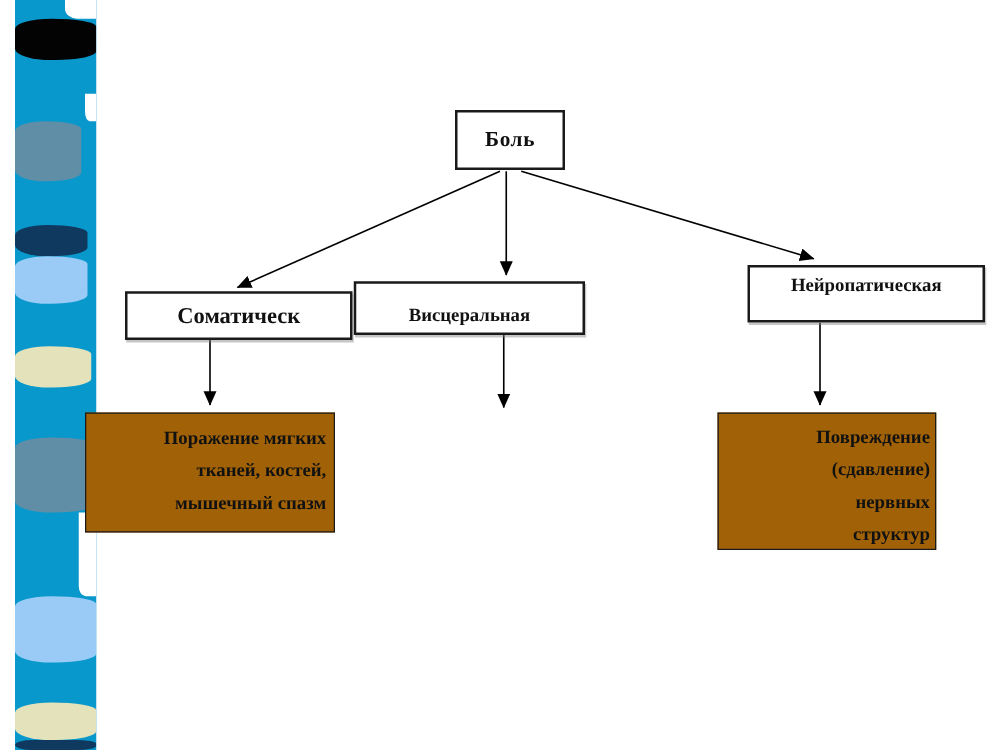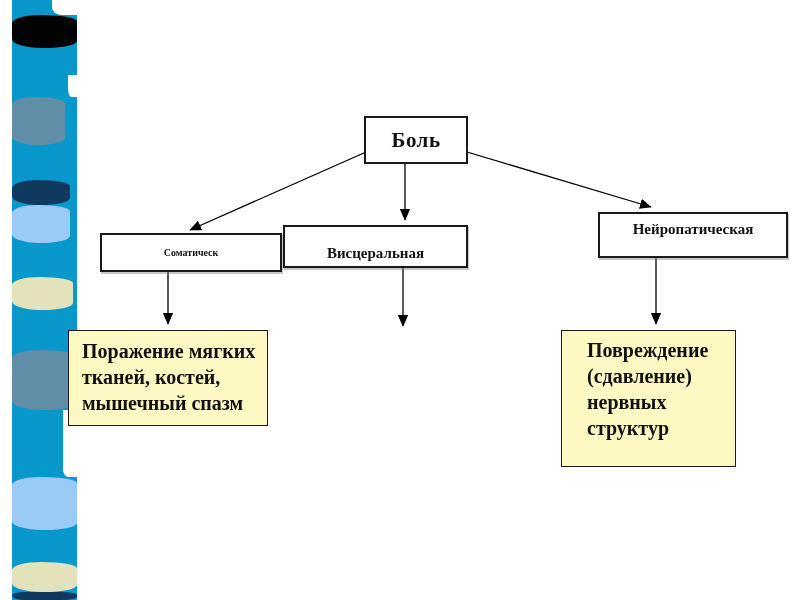--- a/index.html
+++ b/index.html
@@ -20,43 +20,43 @@
   .stripe-seg.notch{border-radius:0 0 0 40% / 0 0 0 8px;}
   
   .diagram{position:absolute;left:0;top:0;width:800px;height:600px;}
   .node{
     position:absolute;background:#ffffff;border:2px solid #1a1a1a;
     display:flex;justify-content:center;color:#111;
     font-weight:bold;box-sizing:border-box;
   }
   .node.shadowed{box-shadow:1px 2px 0 rgba(128,128,128,.45);}
   .node-root{
-    left:364px;top:88px;width:104px;height:48px;
-    align-items:center;font-size:21px;letter-spacing:.5px;margin-top:28px;
+    left:364px;top:88px;width:88px;height:48px;
+    align-items:center;font-size:17px;letter-spacing:.5px;
   }
   .node-somatic{
     left:100px;top:233px;width:182px;height:39px;
-    align-items:center;font-size:10px;
+    align-items:center;font-size:18px;
   }
   .node-visceral{
     left:283px;top:225px;width:185px;height:43px;
     align-items:flex-start;padding-top:18px;font-size:15px;
   }
   .node-neuro{
     left:556px;top:212px;width:190px;height:46px;
     align-items:flex-start;padding-top:7px;font-size:15px;margin-left:42px;
   }
   .desc{
-    position:absolute;background:#fef9c3;border:1.5px solid #1a1a1a;
-    color:#111;font-weight:bold;font-size:20px;line-height:26px;
-    white-space:pre-line;box-sizing:border-box;
+    position:absolute;background:#a16207;border:1.5px solid #1a1a1a;
+    color:#111;font-weight:bold;font-size:15px;line-height:26px;
+    white-space:pre-line;box-sizing:border-box;text-align:right;
   }
   .desc-somatic{left:68px;top:330px;width:200px;height:96px;padding:7px 6px 0 13px;}
   .desc-visceral{left:290px;top:332px;width:281px;height:133px;padding:4px 4px 0 27px;}
-  .desc-neuro{left:561px;top:330px;width:175px;height:137px;padding:6px 4px 0 25px;font-family:Liberation Serif, serif;}
+  .desc-neuro{left:574px;top:330px;width:175px;height:110px;padding:6px 4px 0 25px;font-family:Liberation Serif, serif;}
   .connectors{position:absolute;left:0;top:0;pointer-events:none;}
   .connectors line{stroke:#000;stroke-width:1.3;}
 </style>
 </head>
 <body>
 
 <div class="stripe-column" style="background: rgb(9, 152, 203);">
     <div class="stripe-seg notch" style="top: 0px; height: 15px; width: 25px; background: rgb(255, 255, 255); right: 0px;"></div>
     <div class="stripe-seg" style="top: 15px; height: 33px; width: 65px; background: rgb(3, 3, 3); left: 0px;"></div>
     <div class="stripe-seg notch" style="top: 75px; height: 22px; width: 9px; background: rgb(255, 255, 255); right: 0px;"></div>

